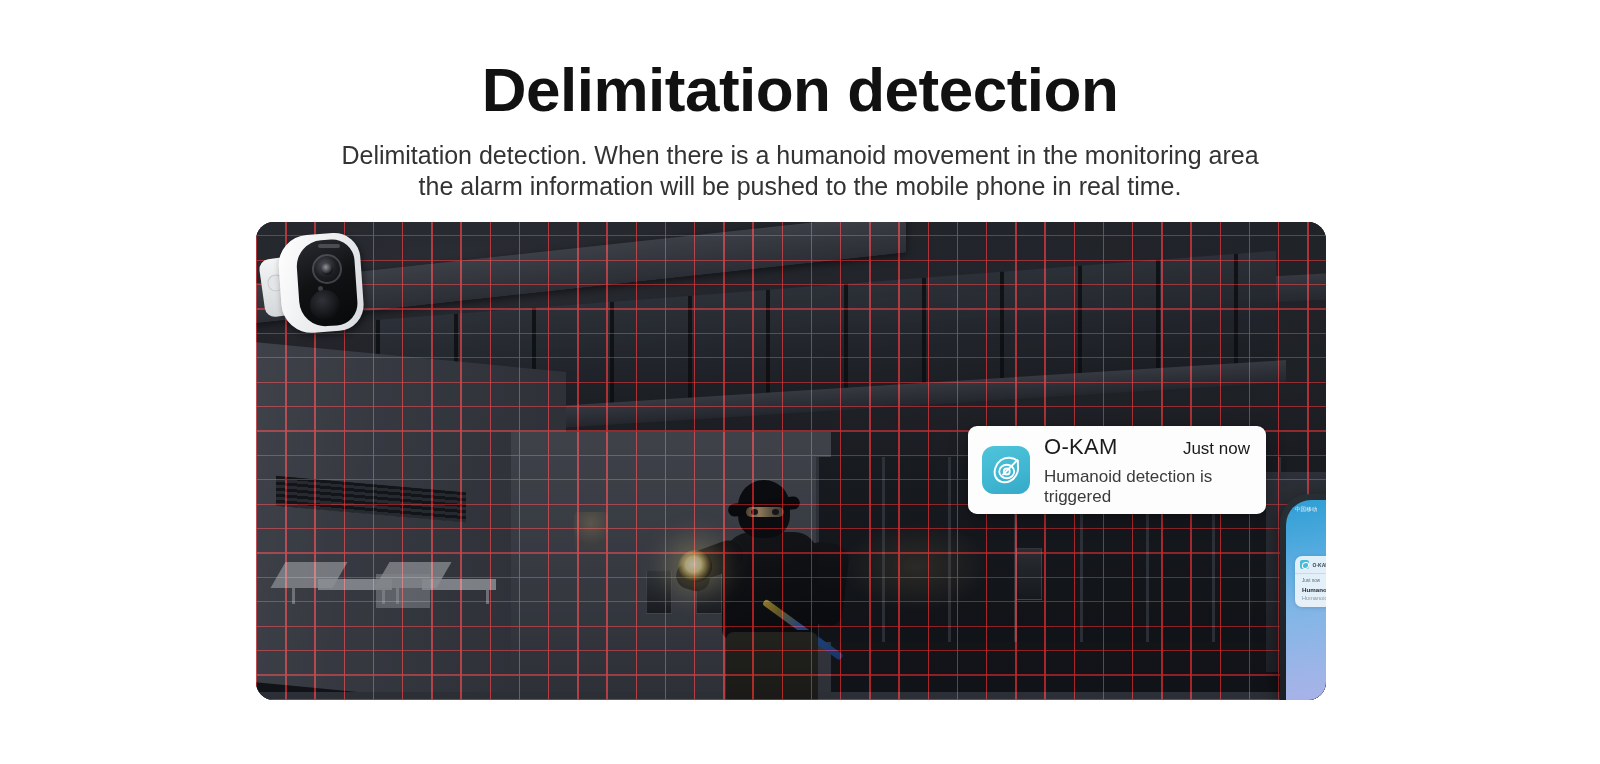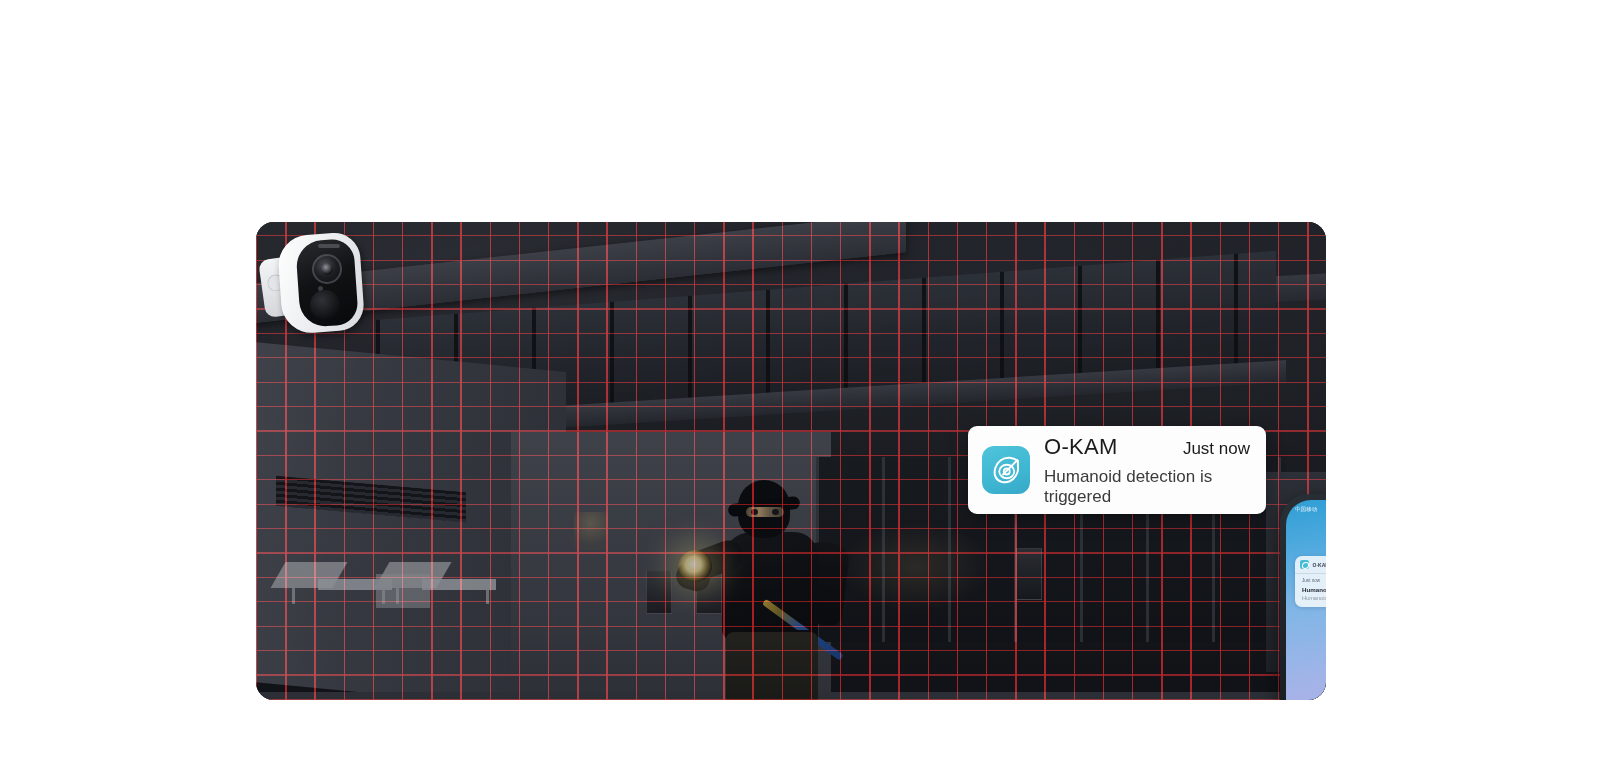--- a/index.html
+++ b/index.html
@@ -314,20 +314,25 @@
   .co-row1 { display:flex; align-items:baseline; }
   .co-app { font-size:22px; color:#1b1b1b; letter-spacing:.3px; }
   .co-time { margin-left:auto; font-size:17px; color:#1b1b1b; white-space:nowrap; }
   .co-msg { margin-top:7px; font-size:17px; color:#3b3b3b; }
 </style>
 </head>
 <body>
 
 <div class="page">
 
+  <h1 class="title">Delimitation detection</h1>
+  <div class="subtitle">
+    <span>Delimitation detection. When there is a humanoid movement in the monitoring area</span>
+    <span>the alarm information will be pushed to the mobile phone in real time.</span>
+  </div>
 
   <div class="hero">
 
     <div class="sky"></div>
 
     <div class="roof-slab"></div>
     <div class="roof-slab2"></div>
     <div class="upper-glass"></div>
     <div class="mid-band"></div>
     <div class="left-wall"></div>

